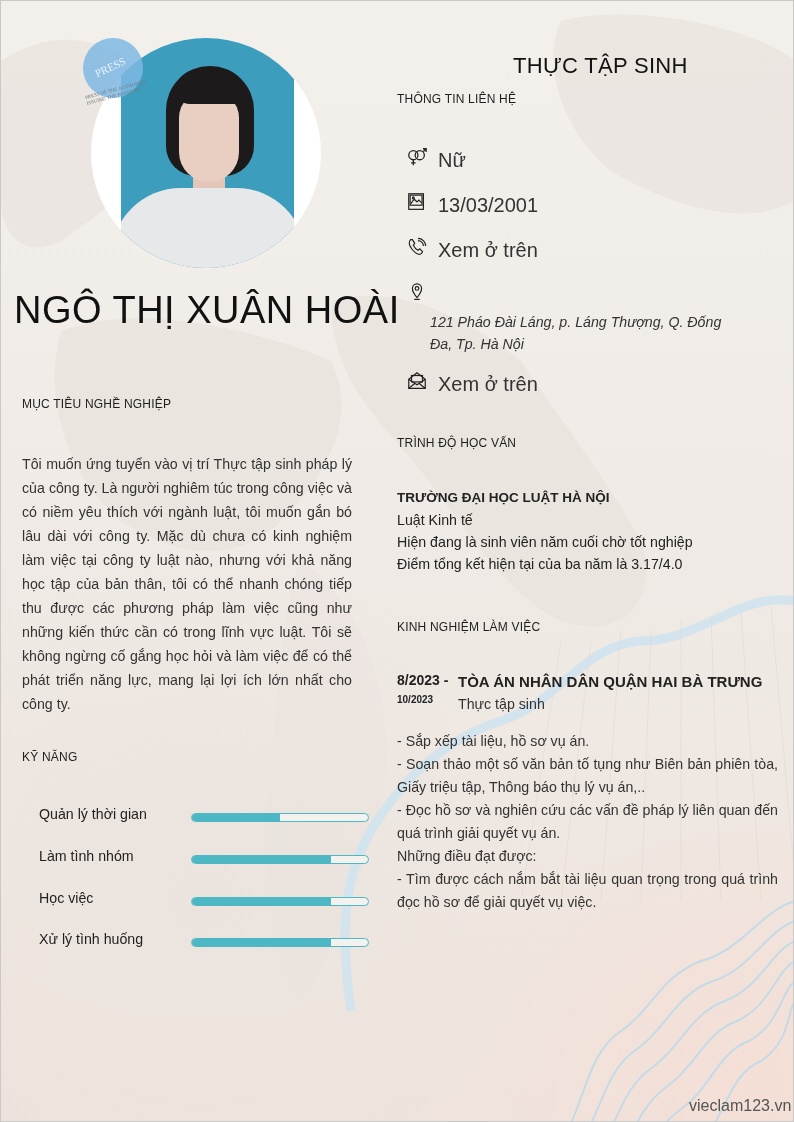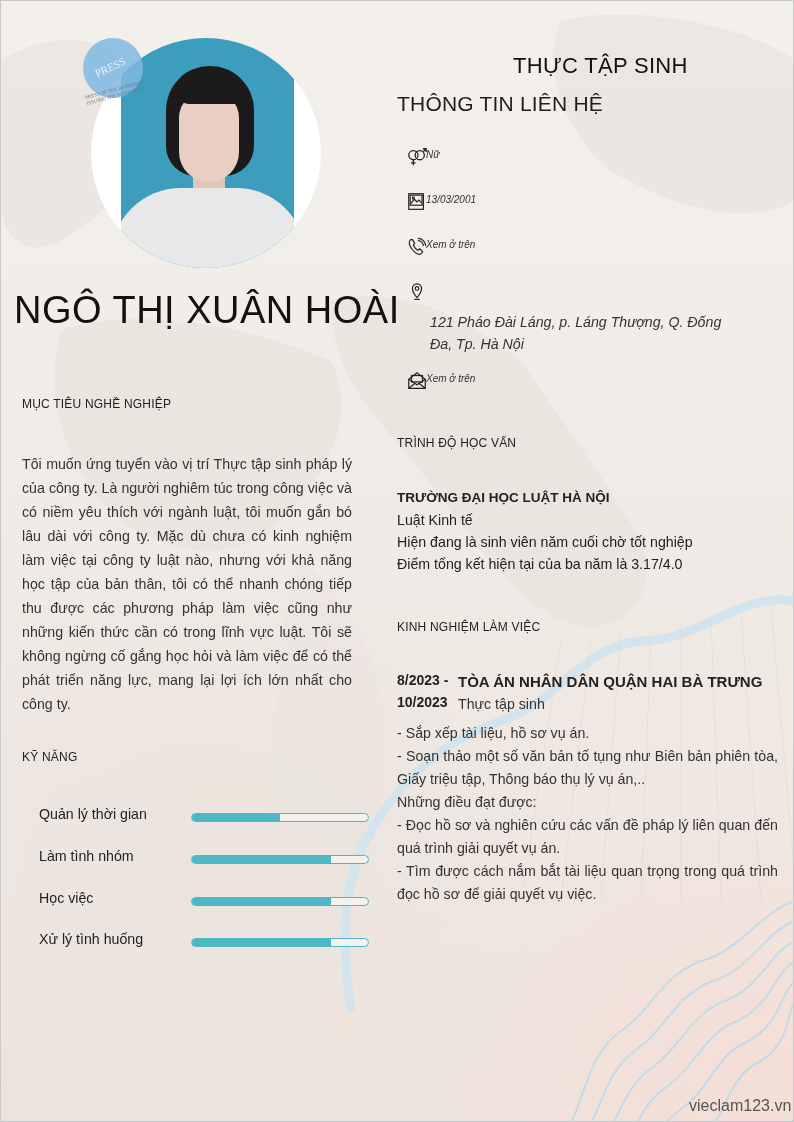--- a/index.html
+++ b/index.html
@@ -85,38 +85,38 @@
   .skill-fill { height: 100%; background: #4db7c3; }
 
   .job-title {
     position: absolute; left: 512px; top: 52px; font-size: 22px; color: #111;
     letter-spacing: 0.3px;
   }
 
   .contact-row { position: absolute; left: 405px; height: 24px; }
   .contact-icon { position: absolute; left: 0; top: 0; width: 22px; height: 22px; }
   .contact-text {
-    position: absolute; left: 20px; top: 3px; font-size: 10px; font-style: italic;
+    position: absolute; left: 32px; top: 3px; font-size: 20px; 
     color: #333; white-space: nowrap;
   }
   .address {
     position: absolute; left: 429px; top: 310px; width: 310px;
     font-size: 14.2px; font-style: italic; line-height: 22px; color: #333;
   }
 
   .edu { position: absolute; left: 396px; top: 486px; width: 380px; font-size: 14.2px; line-height: 22px; color: #222; }
   .edu-school { font-weight: bold; font-size: 13.5px; }
 
   .exp { position: absolute; left: 396px; top: 668px; width: 381px; font-size: 14.2px; color: #333; }
   .exp-head { position: relative; height: 48px; }
   .exp-date1 { position: absolute; left: 0; top: 3px; font-weight: bold; font-size: 14px; color: #222; text-align: right; }
-  .exp-date2 { position: absolute; left: 0; top: 25px; font-weight: bold; font-size: 14px; color: #222; }
+  .exp-date2 { position: absolute; left: 0; top: 25px; font-weight: bold; font-size: 10px; color: #222; }
   .exp-company { position: absolute; left: 61px; top: 4px; font-weight: bold; font-size: 15px; color: #222; white-space: nowrap; }
   .exp-role { position: absolute; left: 61px; top: 27px; font-size: 14.2px; color: #333; }
-  .exp-lines { margin-top: 5px; }
+  .exp-lines { margin-top: 13px; }
   .exp-line { line-height: 23px; text-align: justify; }
 
   .footer {
     position: absolute; left: 688px; top: 1096px; font-size: 16px; color: #555;
   }
 </style>
 </head>
 <body>
 
 <div class="page">
@@ -193,21 +193,21 @@
   </div>
   <div class="skill-row" style="top:930px">
     <span class="skill-label">Xử lý tình huống</span>
     <div class="skill-bar">
         <div class="skill-fill" style="width:79%"></div>
       </div>
   </div>
 
   <div class="job-title">THỰC TẬP SINH</div>
 
-  <div class="sec-title" style="left:396px;top:91px;font-size:21px">THÔNG TIN LIÊN HỆ</div>
+  <div class="sec-title" style="left:396px;top:91px;font-size:12px">THÔNG TIN LIÊN HỆ</div>
 
   <div class="contact-row" style="top:145px">
     <svg class="contact-icon" viewBox="0 0 24 24" fill="none" stroke="#222" stroke-width="1.4">
       <circle cx="8" cy="10" r="5"></circle>
         <circle cx="15" cy="10" r="5"></circle>
       <path d="M8 15 V21 M5.5 18.5 H10.5 M19 6 L22 3 M18.5 3 H22 V6.5"></path>
     </svg>
     <span class="contact-text">Nữ</span>
   </div>
 
@@ -259,20 +259,20 @@
   <div class="exp">
     <div class="exp-head">
       <span class="exp-date1">8/2023 -</span>
       <span class="exp-date2">10/2023</span>
       <span class="exp-company">TÒA ÁN NHÂN DÂN QUẬN HAI BÀ TRƯNG</span>
       <span class="exp-role">Thực tập sinh</span>
     </div>
     <div class="exp-lines">
       <div class="exp-line">- Sắp xếp tài liệu, hồ sơ vụ án.</div>
       <div class="exp-line">- Soạn thảo một số văn bản tố tụng như Biên bản phiên tòa, Giấy triệu tập, Thông báo thụ lý vụ án,..</div>
+      <div class="exp-line">- Đọc hồ sơ và nghiên cứu các vấn đề pháp lý liên quan đến quá trình giải quyết vụ án.</div>
       <div class="exp-line">Những điều đạt được:</div>
-      <div class="exp-line">- Đọc hồ sơ và nghiên cứu các vấn đề pháp lý liên quan đến quá trình giải quyết vụ án.</div>
       <div class="exp-line">- Tìm được cách nắm bắt tài liệu quan trọng trong quá trình đọc hồ sơ để giải quyết vụ việc.</div>
     </div>
   </div>
 
   <div class="footer">vieclam123.vn</div>
 </div>
 
 </body></html>

